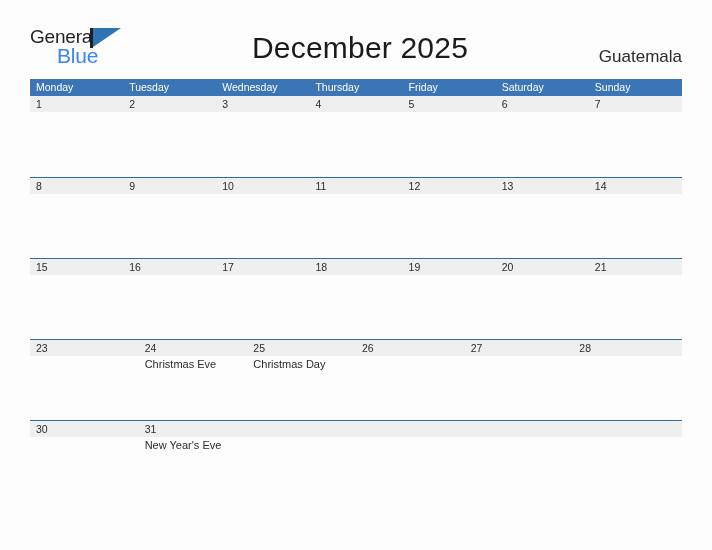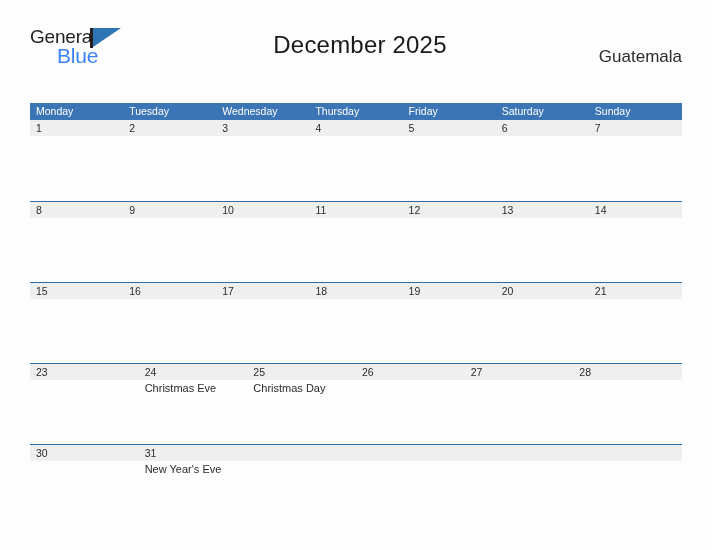--- a/index.html
+++ b/index.html
@@ -74,21 +74,21 @@
     border-top: 19px solid #2e75b6;
     border-right: 28px solid transparent;
   }
 
   .month-title {
     position: absolute;
     left: 8px;
     right: 0;
     top: 31px;
     text-align: center;
-    font-size: 24px;
+    font-size: 30px;
     font-weight: normal;
     color: #1a1a1a;
     letter-spacing: 0.2px;
     margin: 0;
   }
 
   .country {
     position: absolute;
     right: 30px;
     top: 47px;
@@ -102,21 +102,20 @@
     position: absolute;
     left: 30px;
     top: 79px;
     width: 652px;
   }
 
   .weekday-row {
     display: flex;
     background: #3b75b5;
     height: 17px;
-    margin-top: 24px;
   }
   .weekday-cell {
     flex: 1 1 0;
     color: #ffffff;
     font-size: 10.5px;
     line-height: 17px;
     padding-left: 6px;
     white-space: nowrap;
     overflow: hidden;
   }

